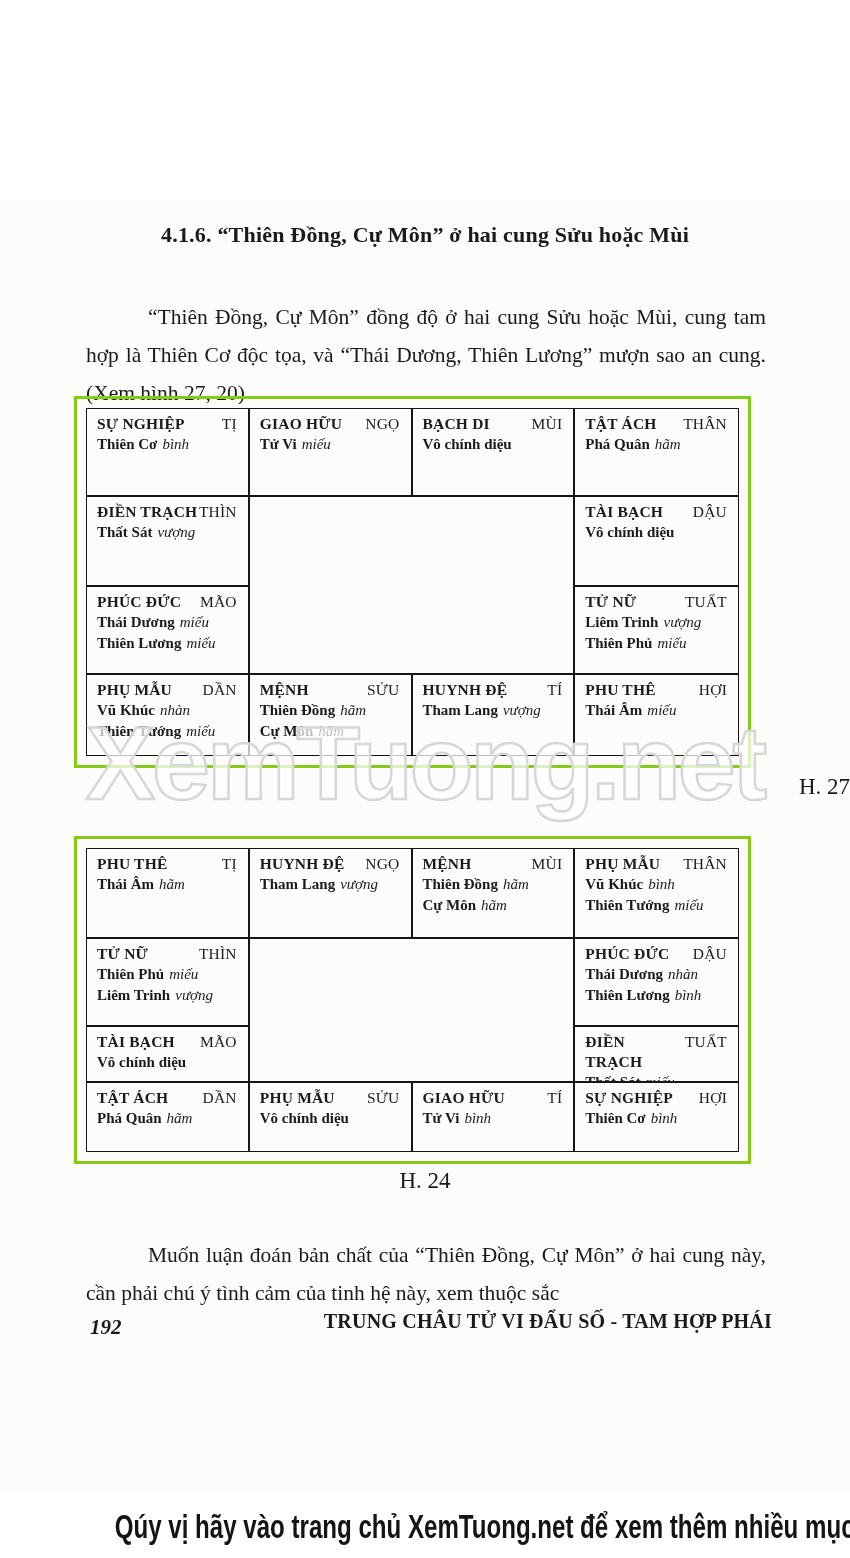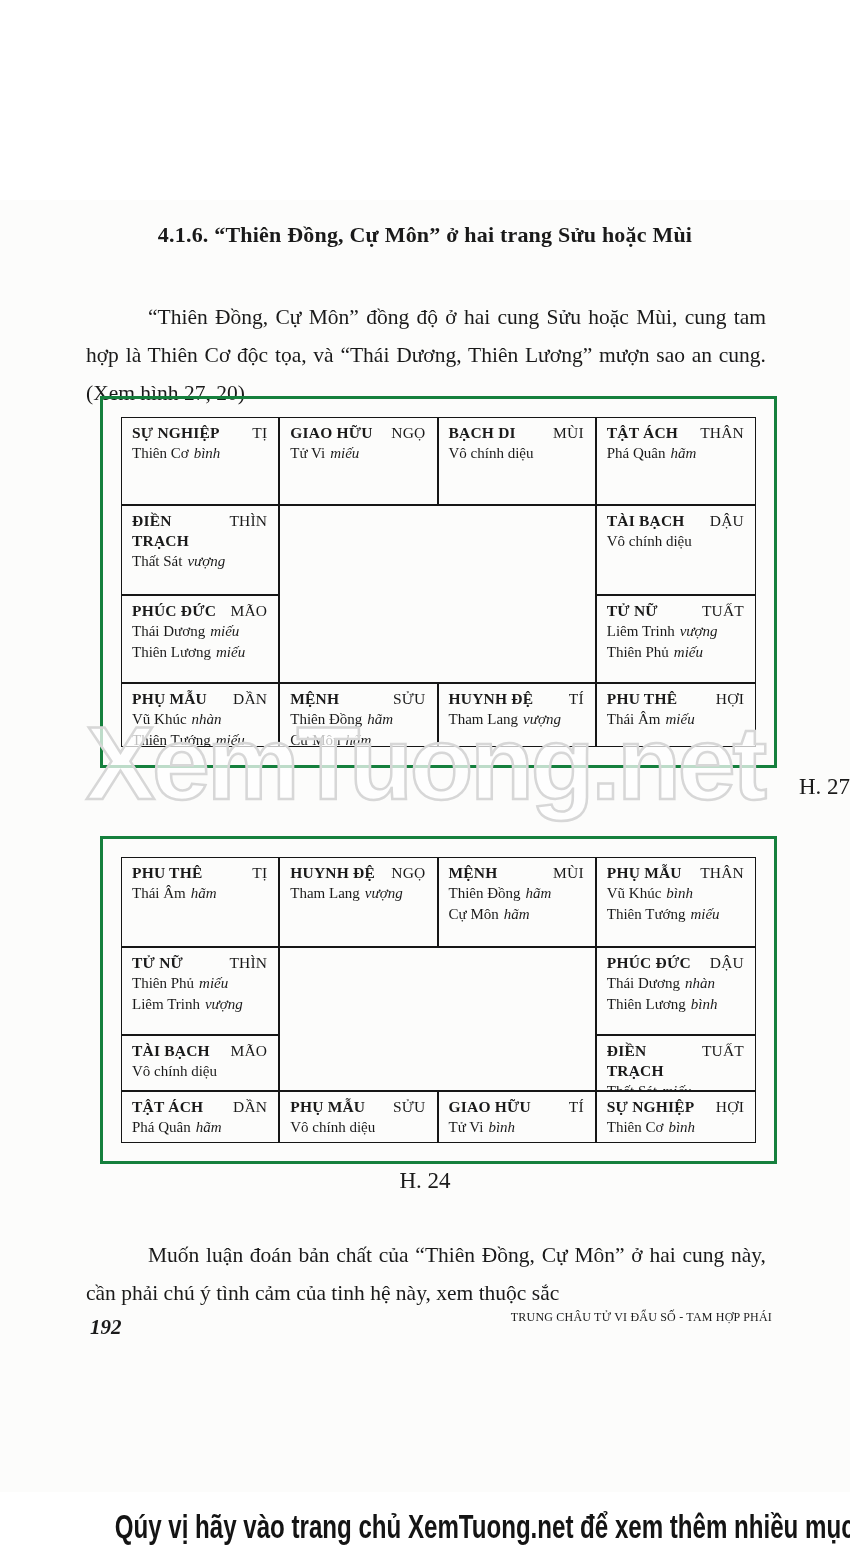--- a/index.html
+++ b/index.html
@@ -15,22 +15,22 @@
   }
   .body-para{
     position:absolute;left:86px;width:680px;
     font-size:21.5px;line-height:38px;text-align:justify;text-indent:62px;
   }
   .para-1{top:276px;}
   .para-2{top:1214px;}
 
   
   .chart{
-    position:absolute;left:100px;width:677px;box-sizing:border-box;
-    border:3px solid #15803d;padding:18px;background:transparent;
+    position:absolute;left:74px;width:677px;box-sizing:border-box;
+    border:3px solid #84cc16;padding:9px;background:transparent;
   }
   .chart-27{top:396px;height:372px;}
   .chart-28{top:836px;height:328px;}
   .chart-inner{
     box-sizing:border-box;border:1px solid #161616;height:100%;
     display:grid;grid-template-columns:1fr 1fr 1fr 1fr;
   }
   .chart-27 .chart-inner{grid-template-rows:88px 90px 88px 1fr;}
   .chart-28 .chart-inner{grid-template-rows:90px 88px 56px 1fr;}
 
@@ -42,53 +42,53 @@
   .gc1{grid-column:1}.gc2{grid-column:2}.gc3{grid-column:3}.gc4{grid-column:4}
   .gr1{grid-row:1}.gr2{grid-row:2}.gr3{grid-row:3}.gr4{grid-row:4}
   .gc4{border-right:none;}
   .gr4{border-bottom:none;}
   .center-cell{grid-column:2/4;grid-row:2/4;border-right:2px solid #161616;border-bottom:2px solid #161616;padding:0;}
 
   .cell-head{display:flex;justify-content:space-between;align-items:baseline;font-size:15.5px;line-height:20px;letter-spacing:0.2px;}
   .palace{font-weight:bold;}
   .branch{font-weight:normal;}
   .star-line{font-size:15px;line-height:21px;}
-  .star-name{font-weight:normal;}
+  .star-name{font-weight:bold;}
   .star-status{font-style:italic;margin-left:5px;}
 
   .fig-label{position:absolute;left:0;width:850px;text-align:center;font-size:23px;}
   .fig-27{top:774px;text-align:right;}
   .fig-28{top:1168px;}
 
   
   .watermark{
     position:absolute;top:704px;left:50%;transform:translateX(-50%);
     font-family:"Liberation Sans", sans-serif;font-weight:bold;
     font-size:104px;letter-spacing:-3px;white-space:nowrap;
     color:rgba(255,255,255,0.72);
     -webkit-text-stroke:2.5px #d7d7d7;
     z-index:9;pointer-events:none;text-align:right;
   }
 
   .page-number{position:absolute;left:90px;top:1315px;font-size:21px;font-weight:bold;font-style:italic;}
-  .running-footer{position:absolute;right:78px;top:1310px;font-size:12px;font-weight:normal;letter-spacing:0.2px;}
+  .running-footer{position:absolute;right:78px;top:1310px;font-size:20px;font-weight:bold;letter-spacing:0.2px;}
 
   .bottom-banner{
     position:absolute;left:0;top:1508px;width:850px;text-align:center;
     font-family:"Liberation Sans", sans-serif;font-weight:bold;font-size:33px;
     color:#141414;white-space:nowrap;
     transform:scaleX(0.73);transform-origin:50% 50%;
   }
 </style>
 </head>
 <body>
 
 <div class="scan-area"></div>
 
-<div class="section-title">4.1.6. “Thiên Đồng, Cự Môn” ở hai trang Sửu hoặc Mùi</div>
+<div class="section-title">4.1.6. “Thiên Đồng, Cự Môn” ở hai cung Sửu hoặc Mùi</div>
 
 <p class="body-para para-1">“Thiên Đồng, Cự Môn” đồng độ ở hai cung Sửu hoặc Mùi, cung tam hợp là Thiên Cơ độc tọa, và “Thái Dương, Thiên Lương” mượn sao an cung. (Xem hình 27, 20)</p>
 
 <div class="chart chart-27">
   <div class="chart-inner">
 
     <div class="cell gr1 gc1">
       <div class="cell-head">
           <span class="palace">SỰ NGHIỆP</span>
           <span class="branch">TỊ</span>

